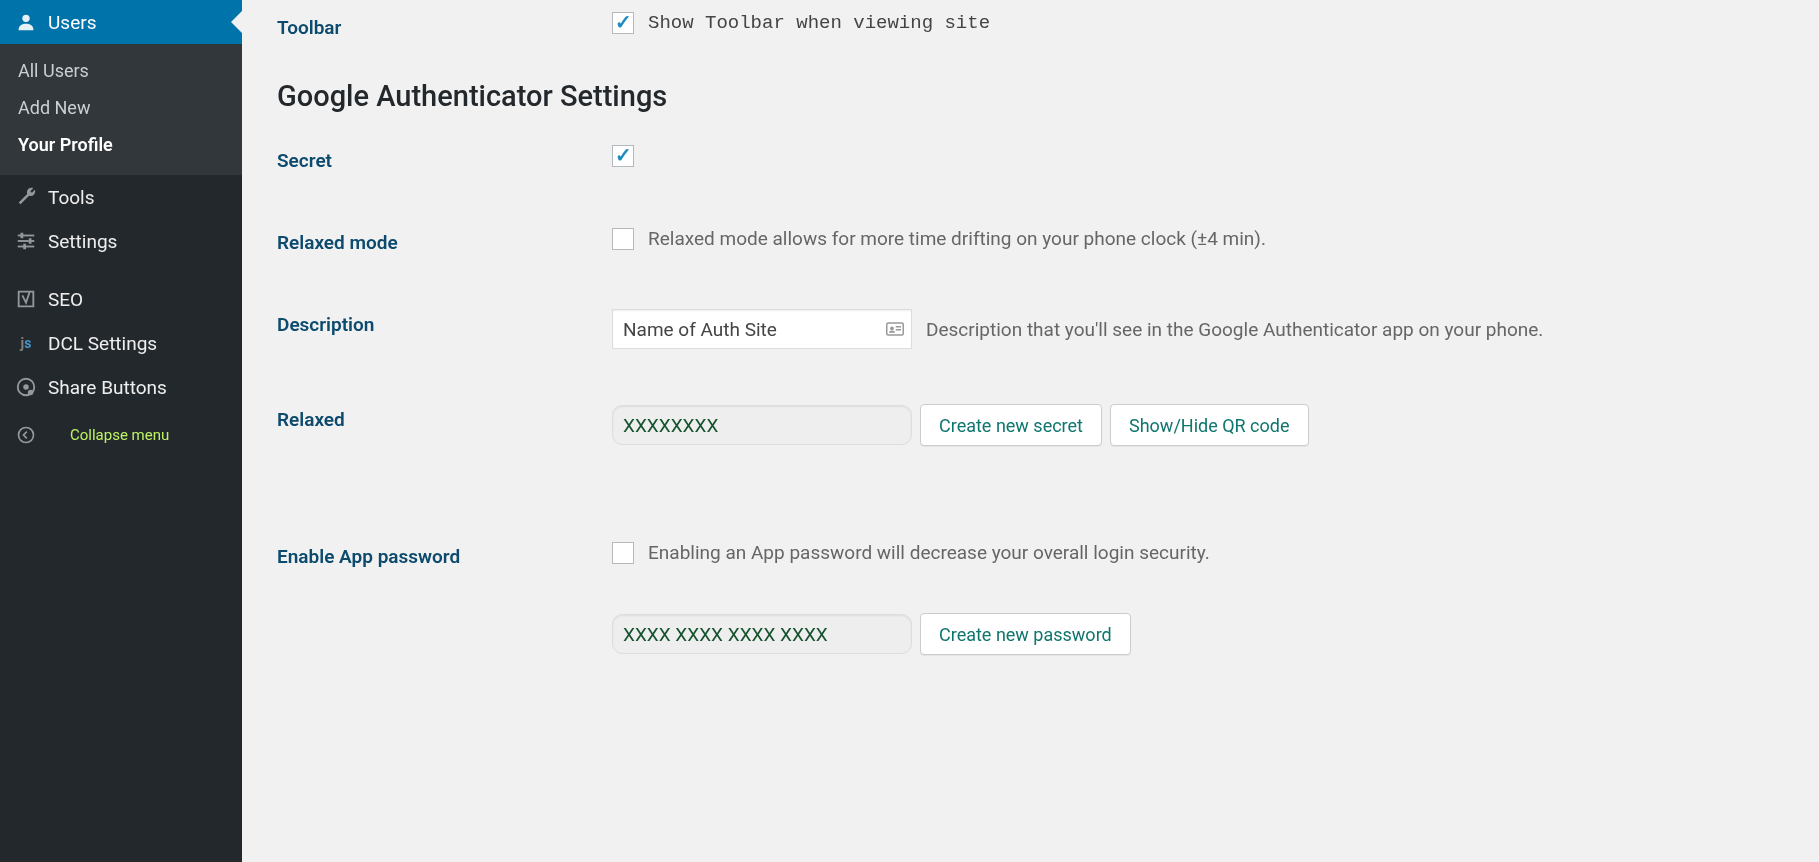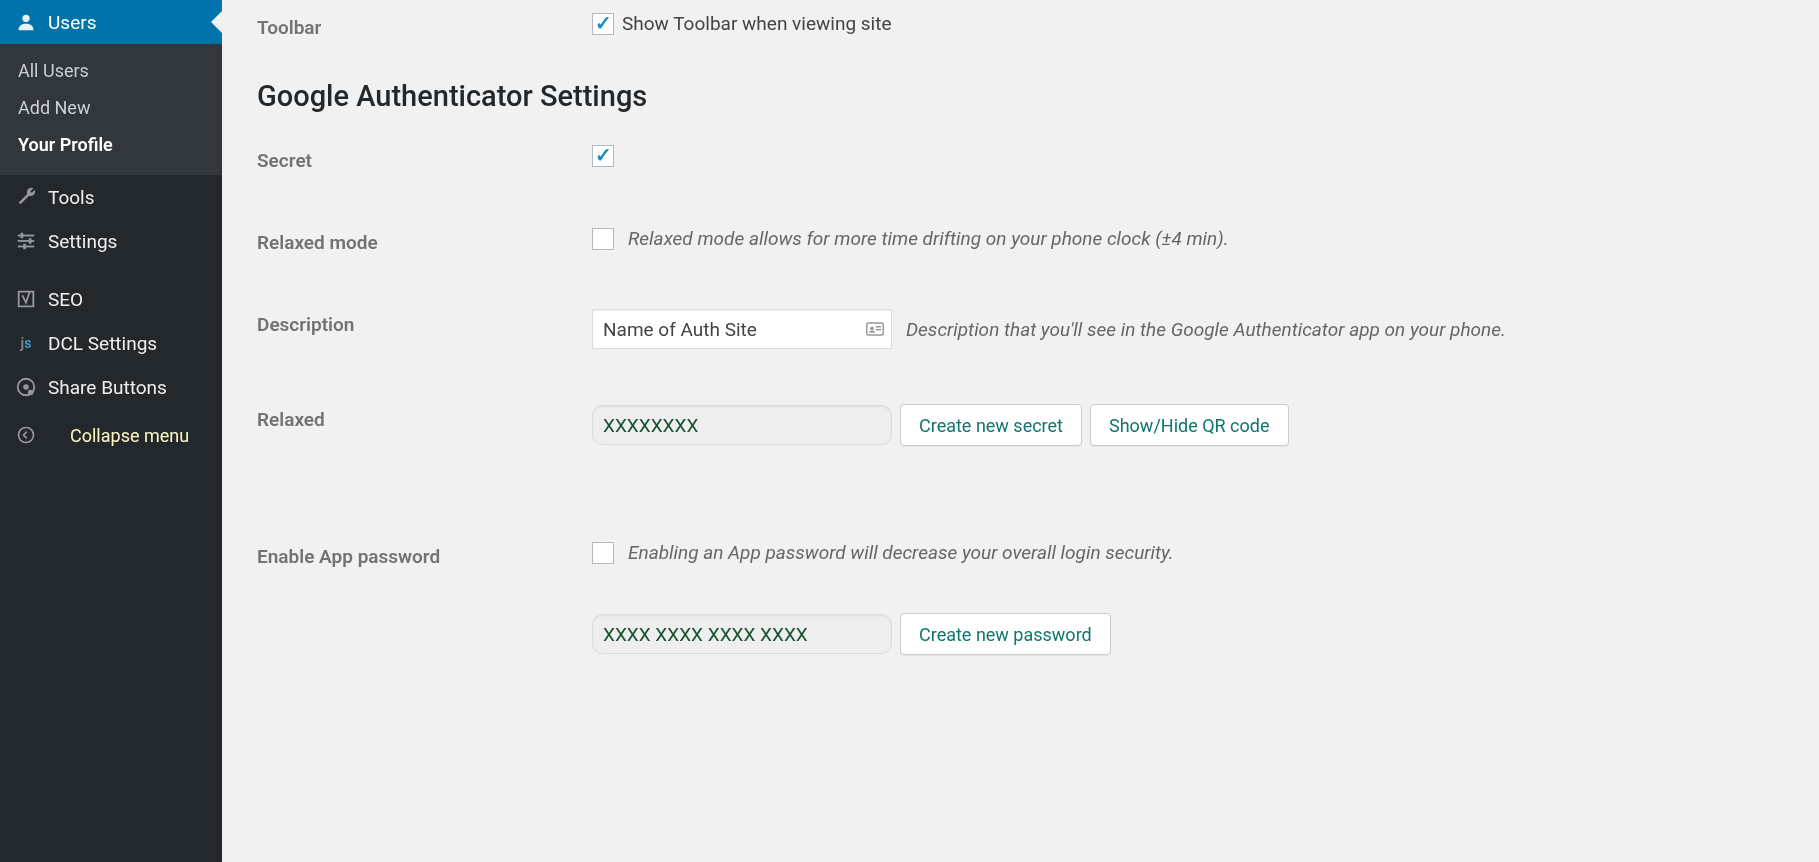--- a/index.html
+++ b/index.html
@@ -12,21 +12,21 @@
 body {
   display: flex;
   width: 1819px;
   height: 862px;
   background: #f1f1f1;
   overflow: hidden;
 }
 
 
 .sidebar {
-  width: 222px;
+  width: 242px;
   background: #23282d;
   color: #eee;
   display: flex;
   flex-direction: column;
   position: relative;
   flex-shrink: 0;
 }
 
 .sidebar-item {
   display: flex;
@@ -75,22 +75,22 @@
   color: #c9cfd4;
   cursor: pointer;
 }
 
 .submenu-item.active {
   color: #fff;
   font-weight: 600;
 }
 
 .sidebar-item.collapse {
-  color: #fef9c3;
-  font-size: 18px;
+  color: #bef264;
+  font-size: 15px;
   padding-top: 14px;
   gap: 32px;
 }
 
 
 .main {
   flex: 1;
   padding: 12px 30px 30px 35px;
   background: #f1f1f1;
   overflow: auto;
@@ -103,21 +103,21 @@
 }
 
 .form-row.first {
   margin-bottom: 40px;
 }
 
 .form-label {
   width: 335px;
   font-weight: 600;
   font-size: 19px;
-  color: #737373;
+  color: #0c4a6e;
   padding-top: 4px;
   flex-shrink: 0;
 }
 
 .form-control {
   display: flex;
   align-items: center;
   flex-wrap: wrap;
   gap: 8px;
 }
@@ -145,25 +145,25 @@
   font-weight: bold;
   position: absolute;
   left: 2px;
   top: -3px;
   font-size: 20px;
 }
 
 .checkbox-label {
   font-size: 19px;
   color: #444;
-  margin-left: 0;
+  margin-left: 6px;
+  font-family: Liberation Mono, monospace;
 }
 
 .italic-desc {
-  font-style: italic;
   color: #666;
   font-size: 19px;
   margin-left: 6px;
 }
 
 .text-input {
   width: 300px;
   height: 40px;
   padding: 4px 10px;
   border: 1px solid #ddd;

